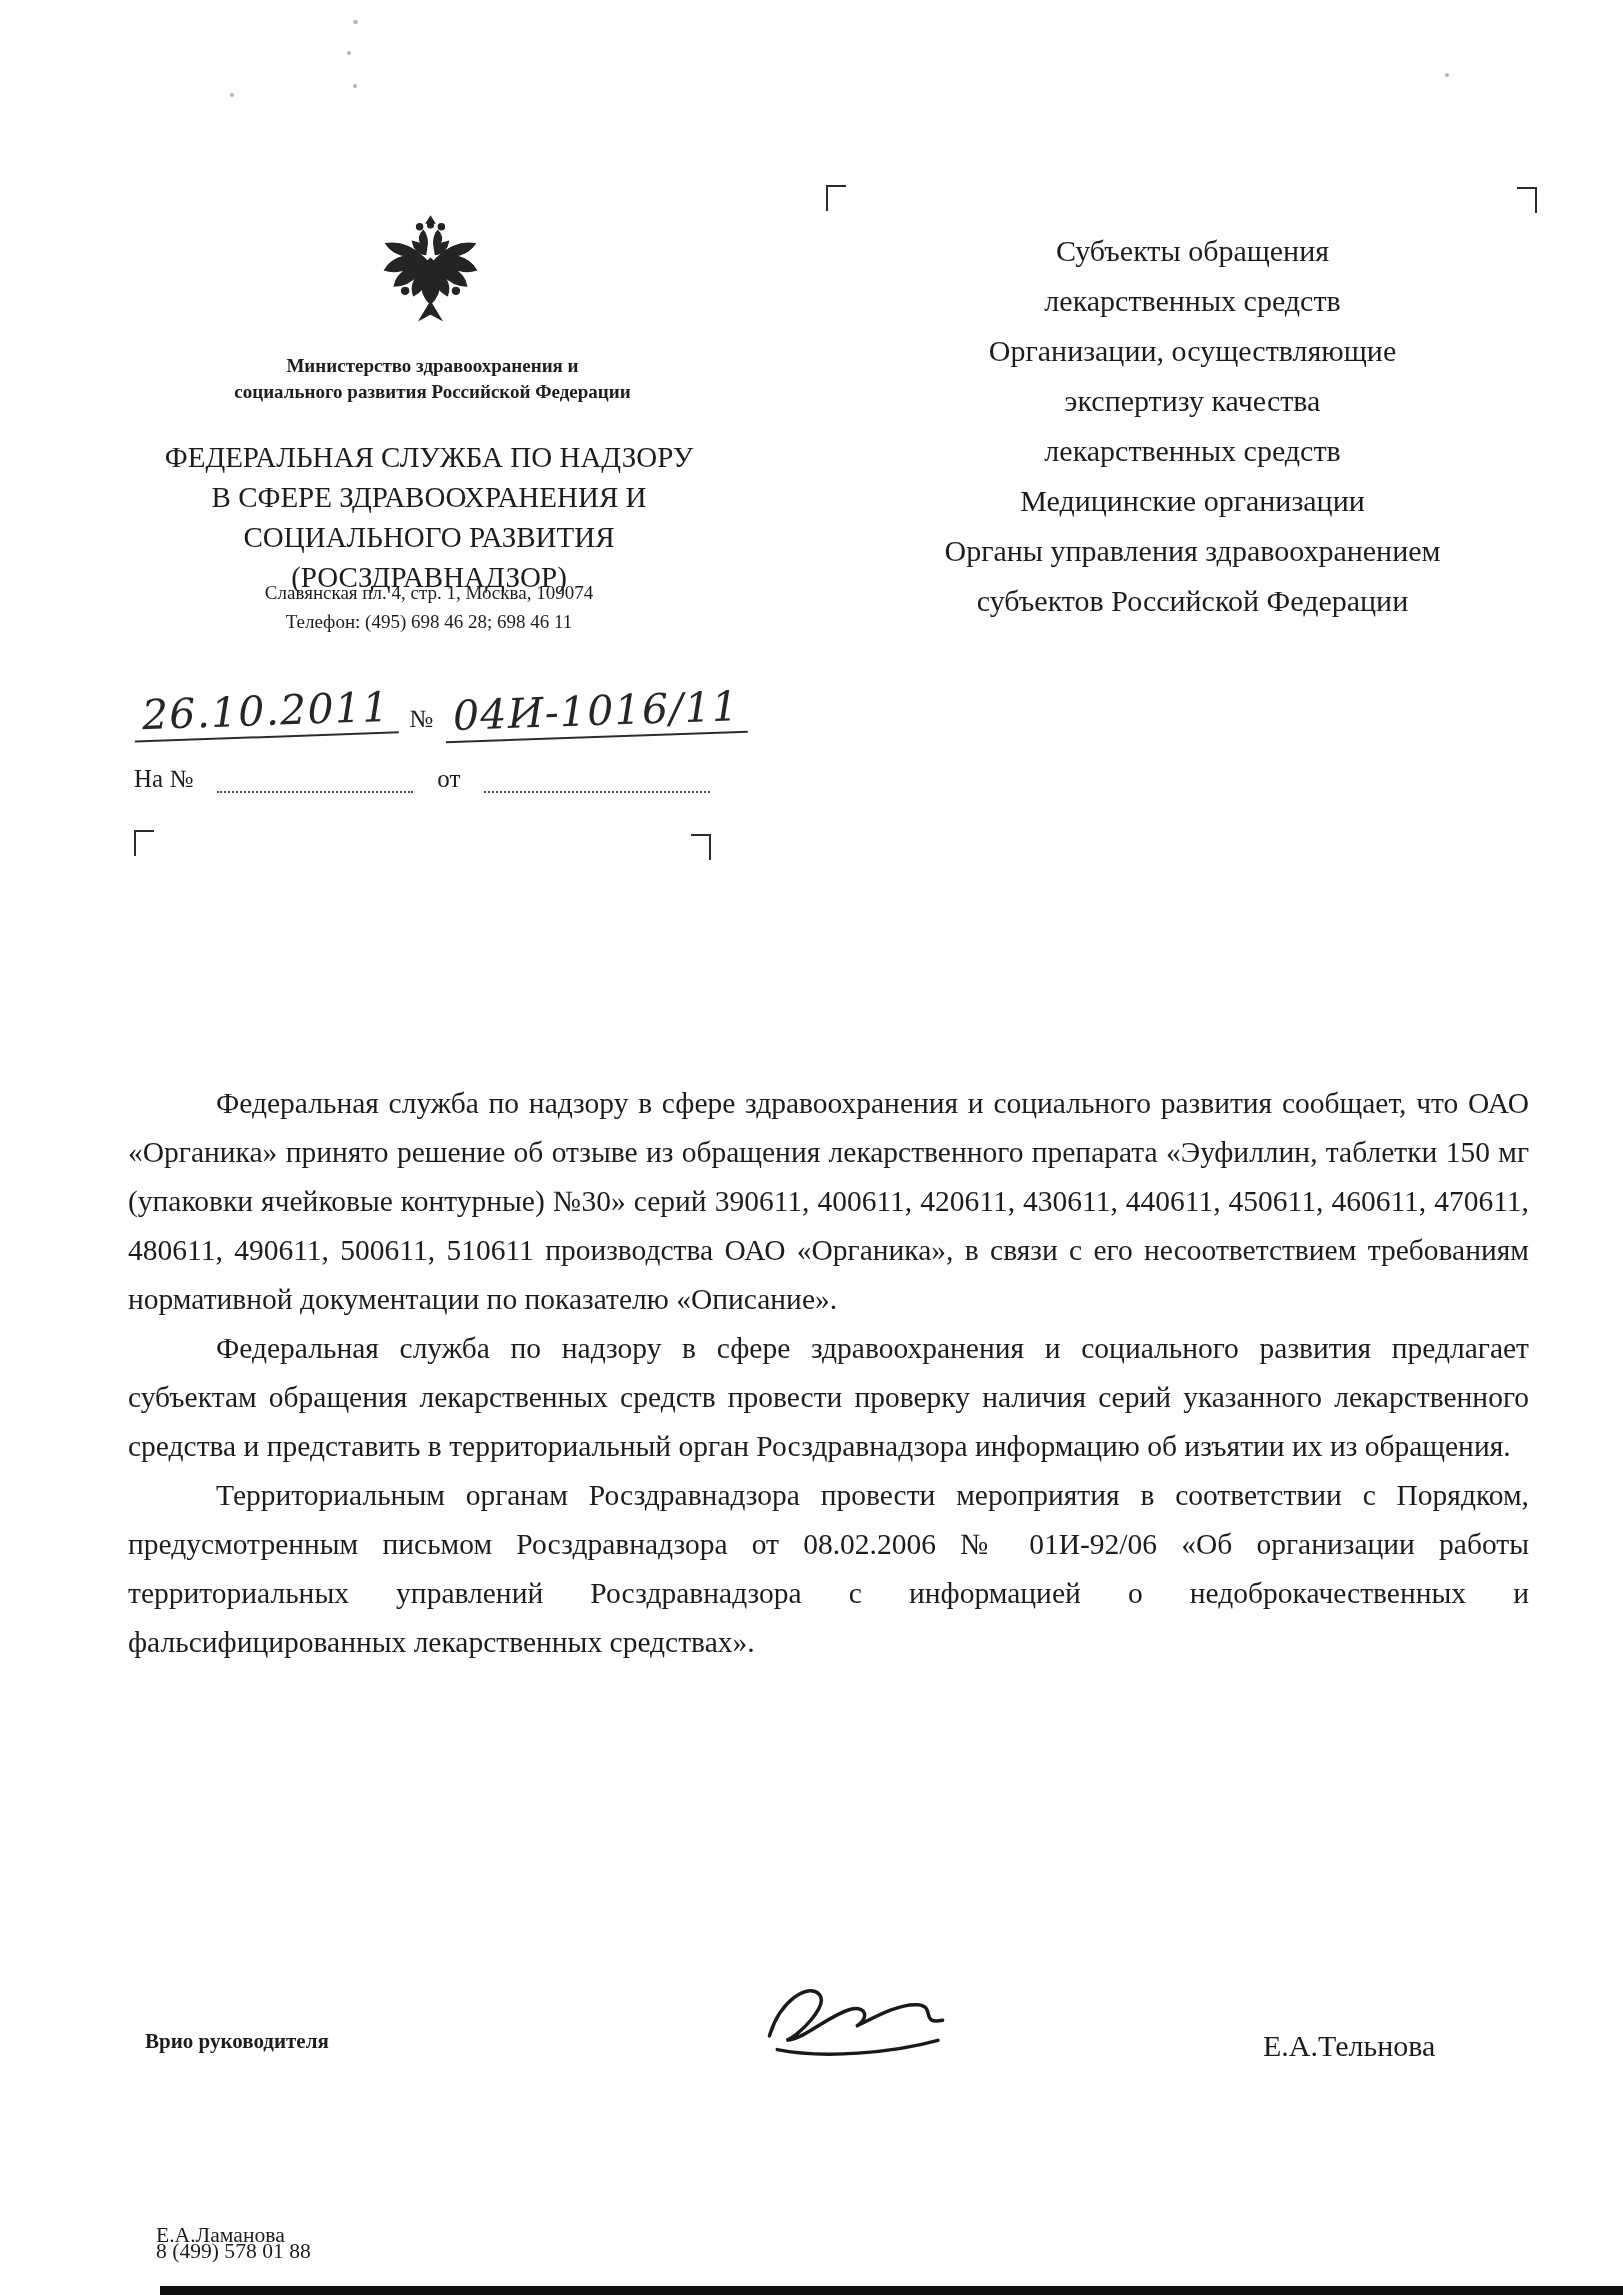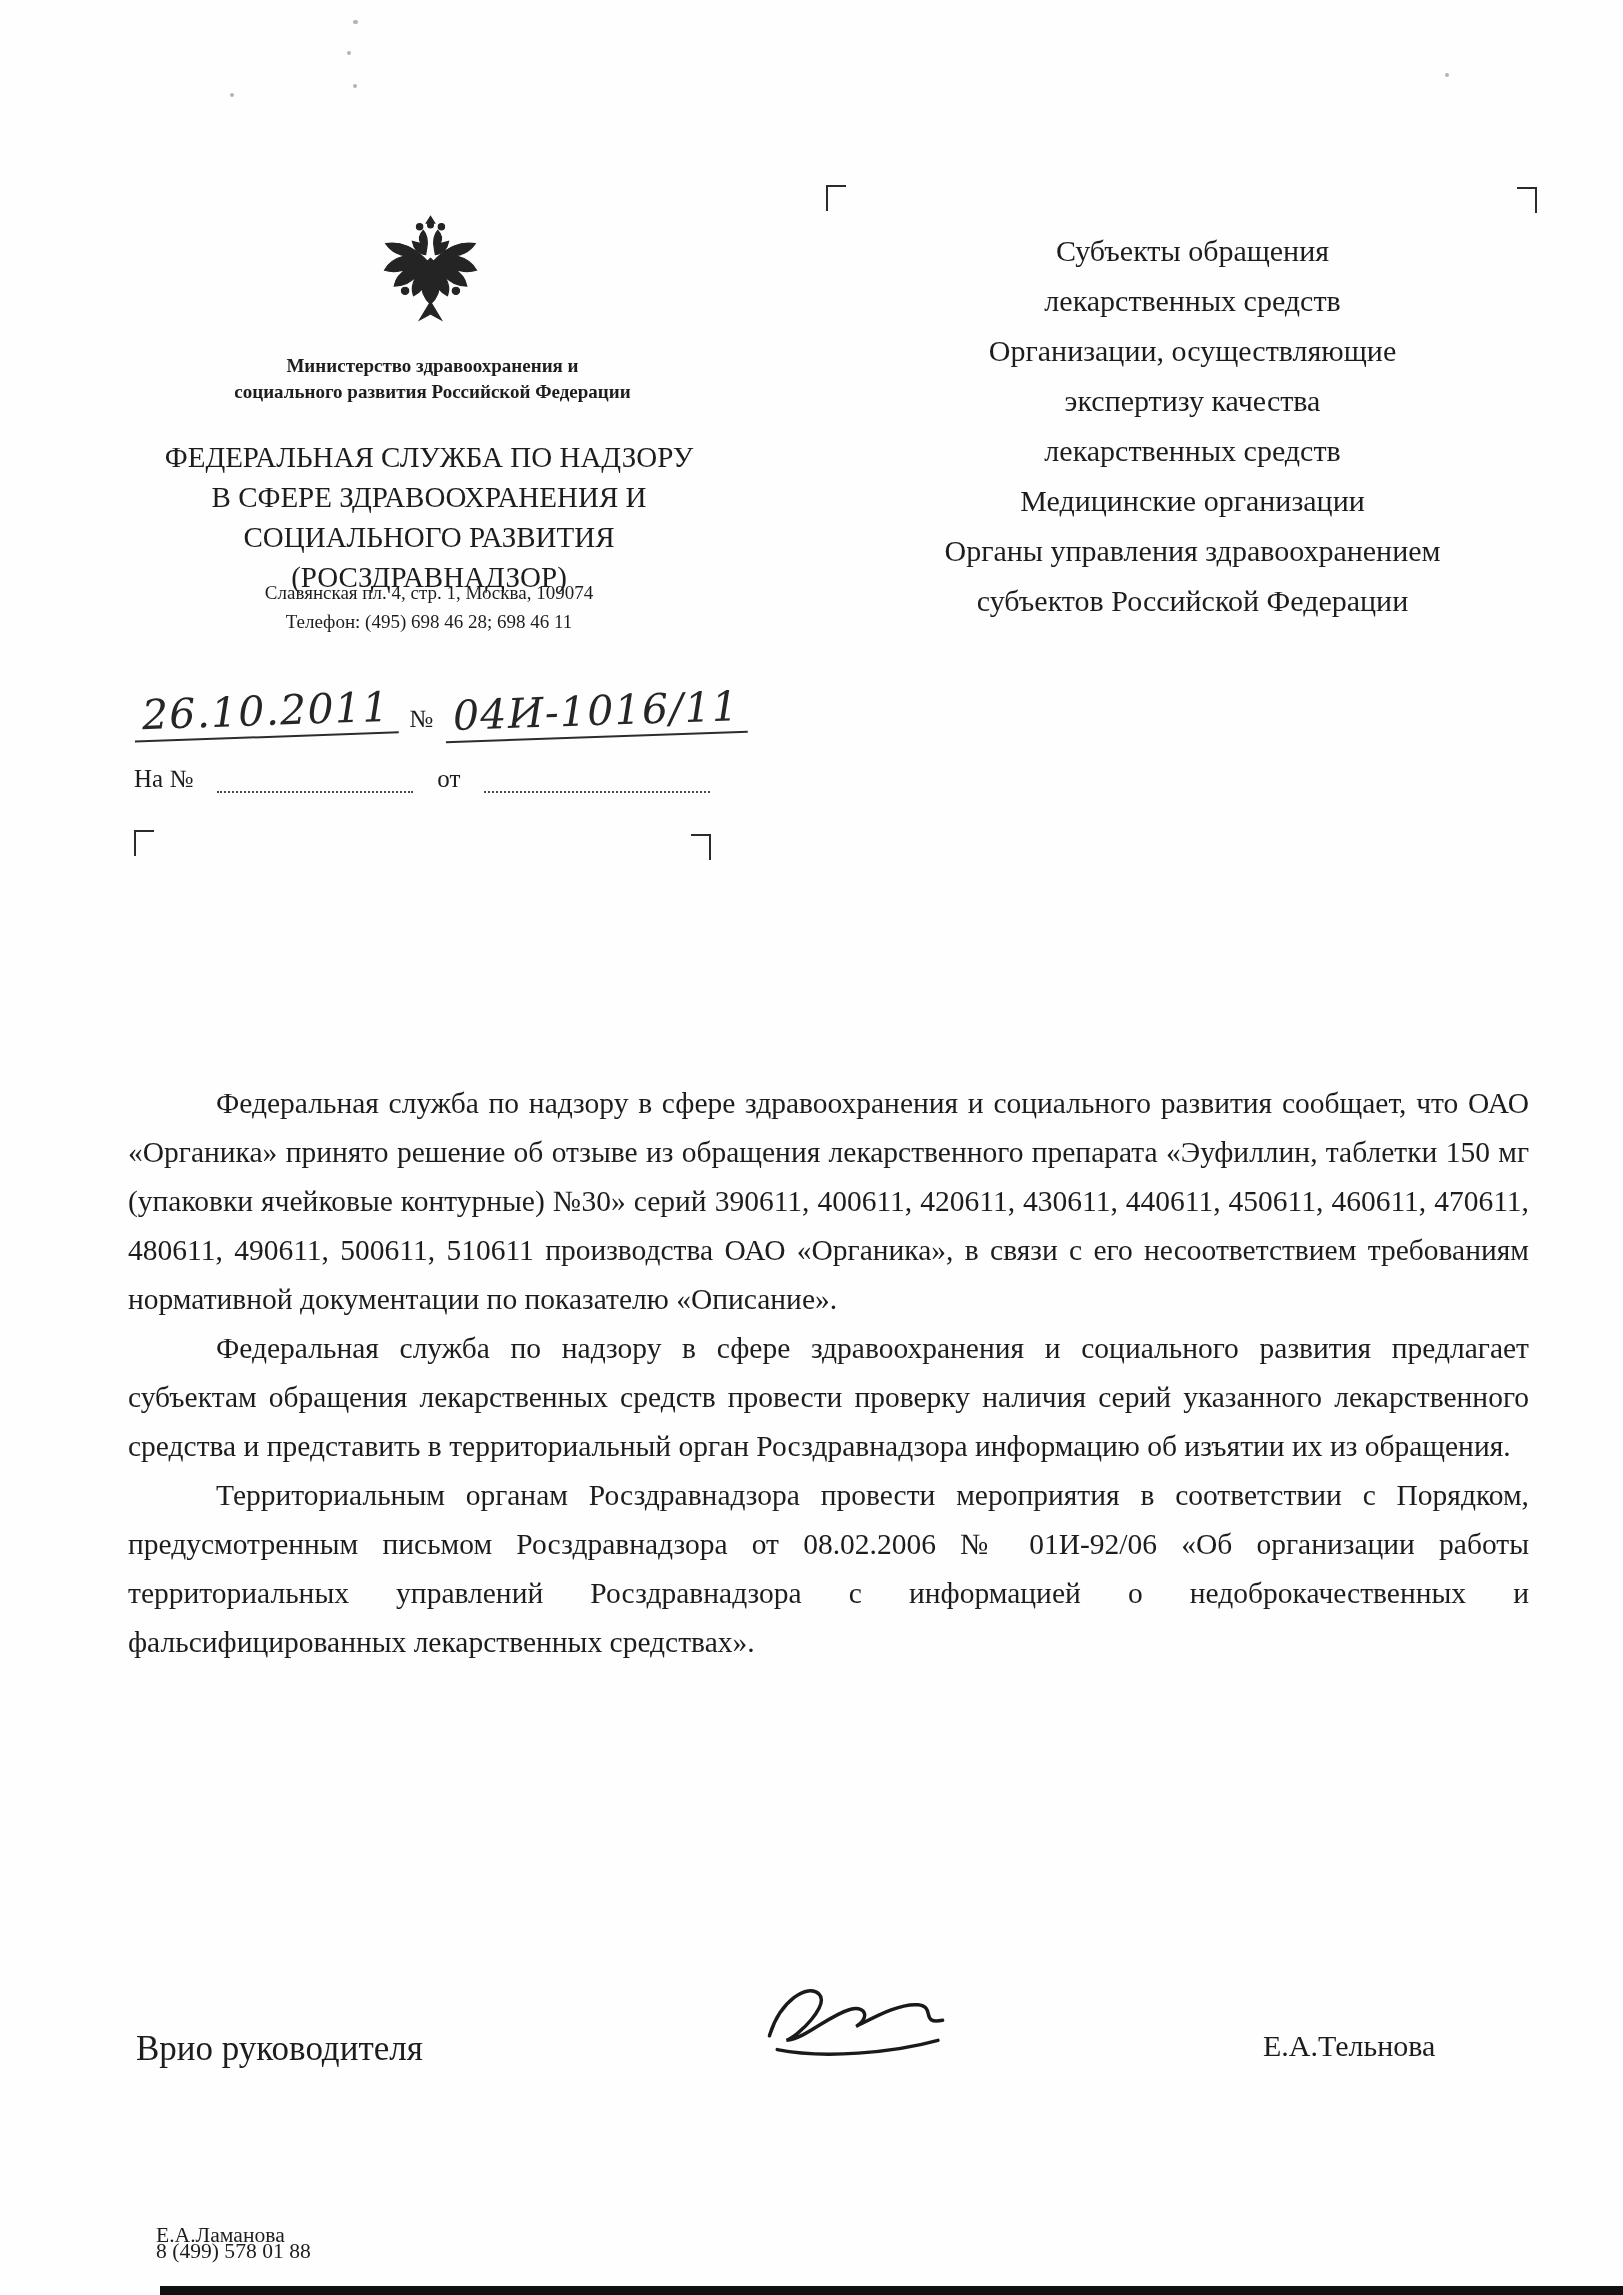--- a/index.html
+++ b/index.html
@@ -50,21 +50,21 @@
     left:831px; top:226px; width:723px;
     display:flex; flex-direction:column; 
     font-size:30px; line-height:50px; text-align:center;
   }
 
   
   .letter-body { left:128px; top:1079px; width:1401px; font-size:29.5px; line-height:49px; text-align:justify; }
   .letter-body p { text-indent:88px; }
 
   
-  .sig-position { left:136px; top:2029px; font-size:35px; }
+  .sig-position { left:145px; top:2029px; font-size:21px;font-weight:bold; }
   .sig-scribble { left:753px; top:1977px; width:203px; height:85px; }
   .sig-name { left:1263px; top:2029px; font-size:30px; }
 
   
   .footer-exec  { left:156px; top:2207px; font-size:21.6px;margin-top:16px; }
   .footer-phone { left:156px; top:2239px; font-size:21.6px; }
 
   
   .scan-bar { left:160px; top:2286px; width:1463px; height:8.5px; background:#111; }
   .speck { position:absolute; background:#777; border-radius:50%; opacity:.55; }

